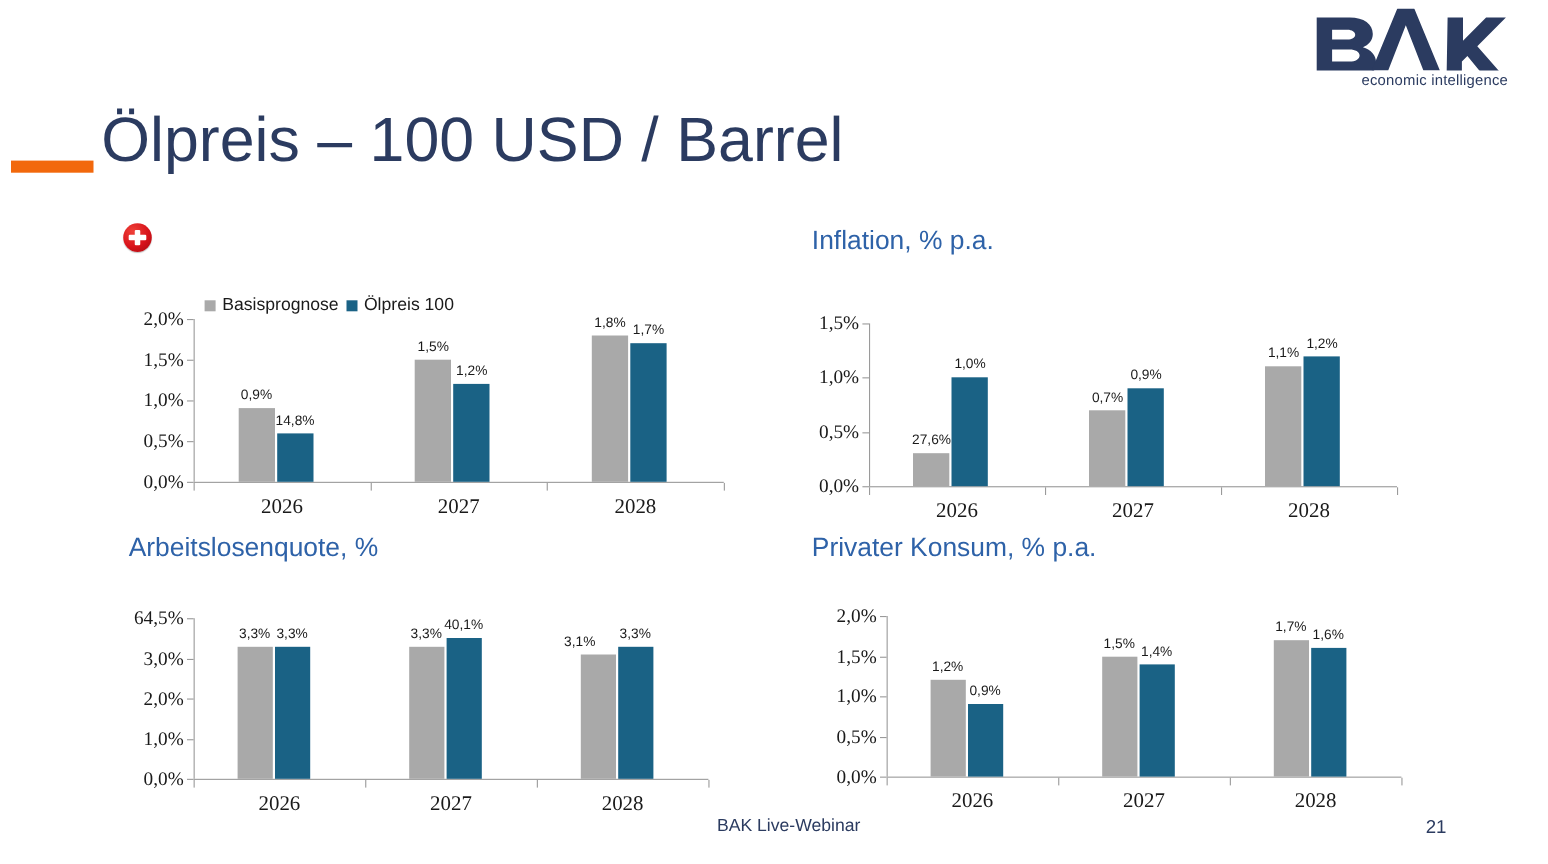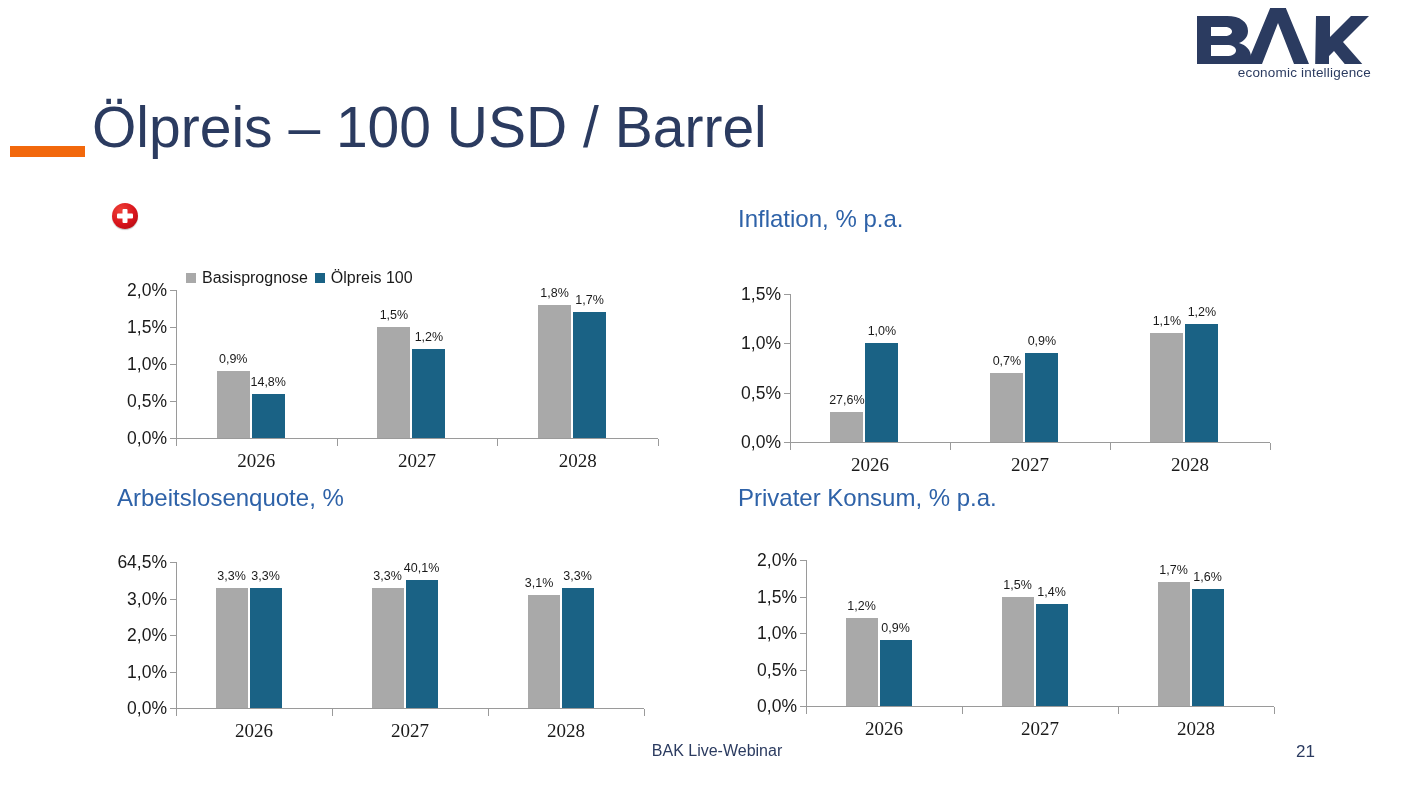--- a/index.html
+++ b/index.html
@@ -104,21 +104,21 @@
     background: #9a9a9a;
   }
   .ylabel {
     position: absolute;
     right: 100%;
     margin-right: 9px;
     transform: translateY(-50%);
     font-size: 17.5px;
     color: #1a1a1a;
     white-space: nowrap;
-    font-family: Liberation Sans, sans-serif;
+    font-family: Liberation Serif, serif;
     margin-left: 23px;
   }
   .cat-sep {
     position: absolute;
     width: 1px;
     height: 7px;
     background: #9a9a9a;
   }
   .xlabel {
     position: absolute;
@@ -304,21 +304,21 @@
     <div class="cat-sep" style="left: 156px; top: 147px;"></div>
     <div class="cat-sep" style="left: 0px; top: 147px;"></div>
     <div class="xlabel" style="left: 78px; top: 158px;">2026</div>
     <div class="bar base" style="left: 195.54px; width: 32px; height: 120.45px;"></div>
     <div class="bar-label" style="left: 211.54px; top: 6.55px;">3,3%</div>
     <div class="bar alt" style="left: 229.54px; width: 32px; height: 127.75px;"></div>
     <div class="bar-label" style="left: 245.54px; top: -0.75px;">40,1%</div>
     <div class="cat-sep" style="left: 312px; top: 147px;"></div>
     <div class="xlabel" style="left: 234px; top: 158px;">2027</div>
     <div class="bar base" style="left: 351.54px; width: 32px; height: 113.15px;"></div>
-    <div class="bar-label" style="left: 363px; top: 13.85px;">3,1%</div>
+    <div class="bar-label" style="left: 351px; top: 13.85px;">3,1%</div>
     <div class="bar alt" style="left: 385.54px; width: 32px; height: 120.45px;"></div>
     <div class="bar-label" style="left: 401.54px; top: 6.55px;">3,3%</div>
     <div class="cat-sep" style="left: 468px; top: 147px;"></div>
     <div class="xlabel" style="left: 390px; top: 158px;">2028</div>
   </div>
 <div class="chart" id="chart-consumption" style="left:806px; top:560px;  width:468px; height:146px;">
     <div class="axis-line-y"></div>
     <div class="axis-line-x" style="top: 146px; width: 468px;"></div>
     <div class="ytick" style="top: 146px;"></div>
     <div class="ylabel" style="top: 146px;">0,0%</div>

